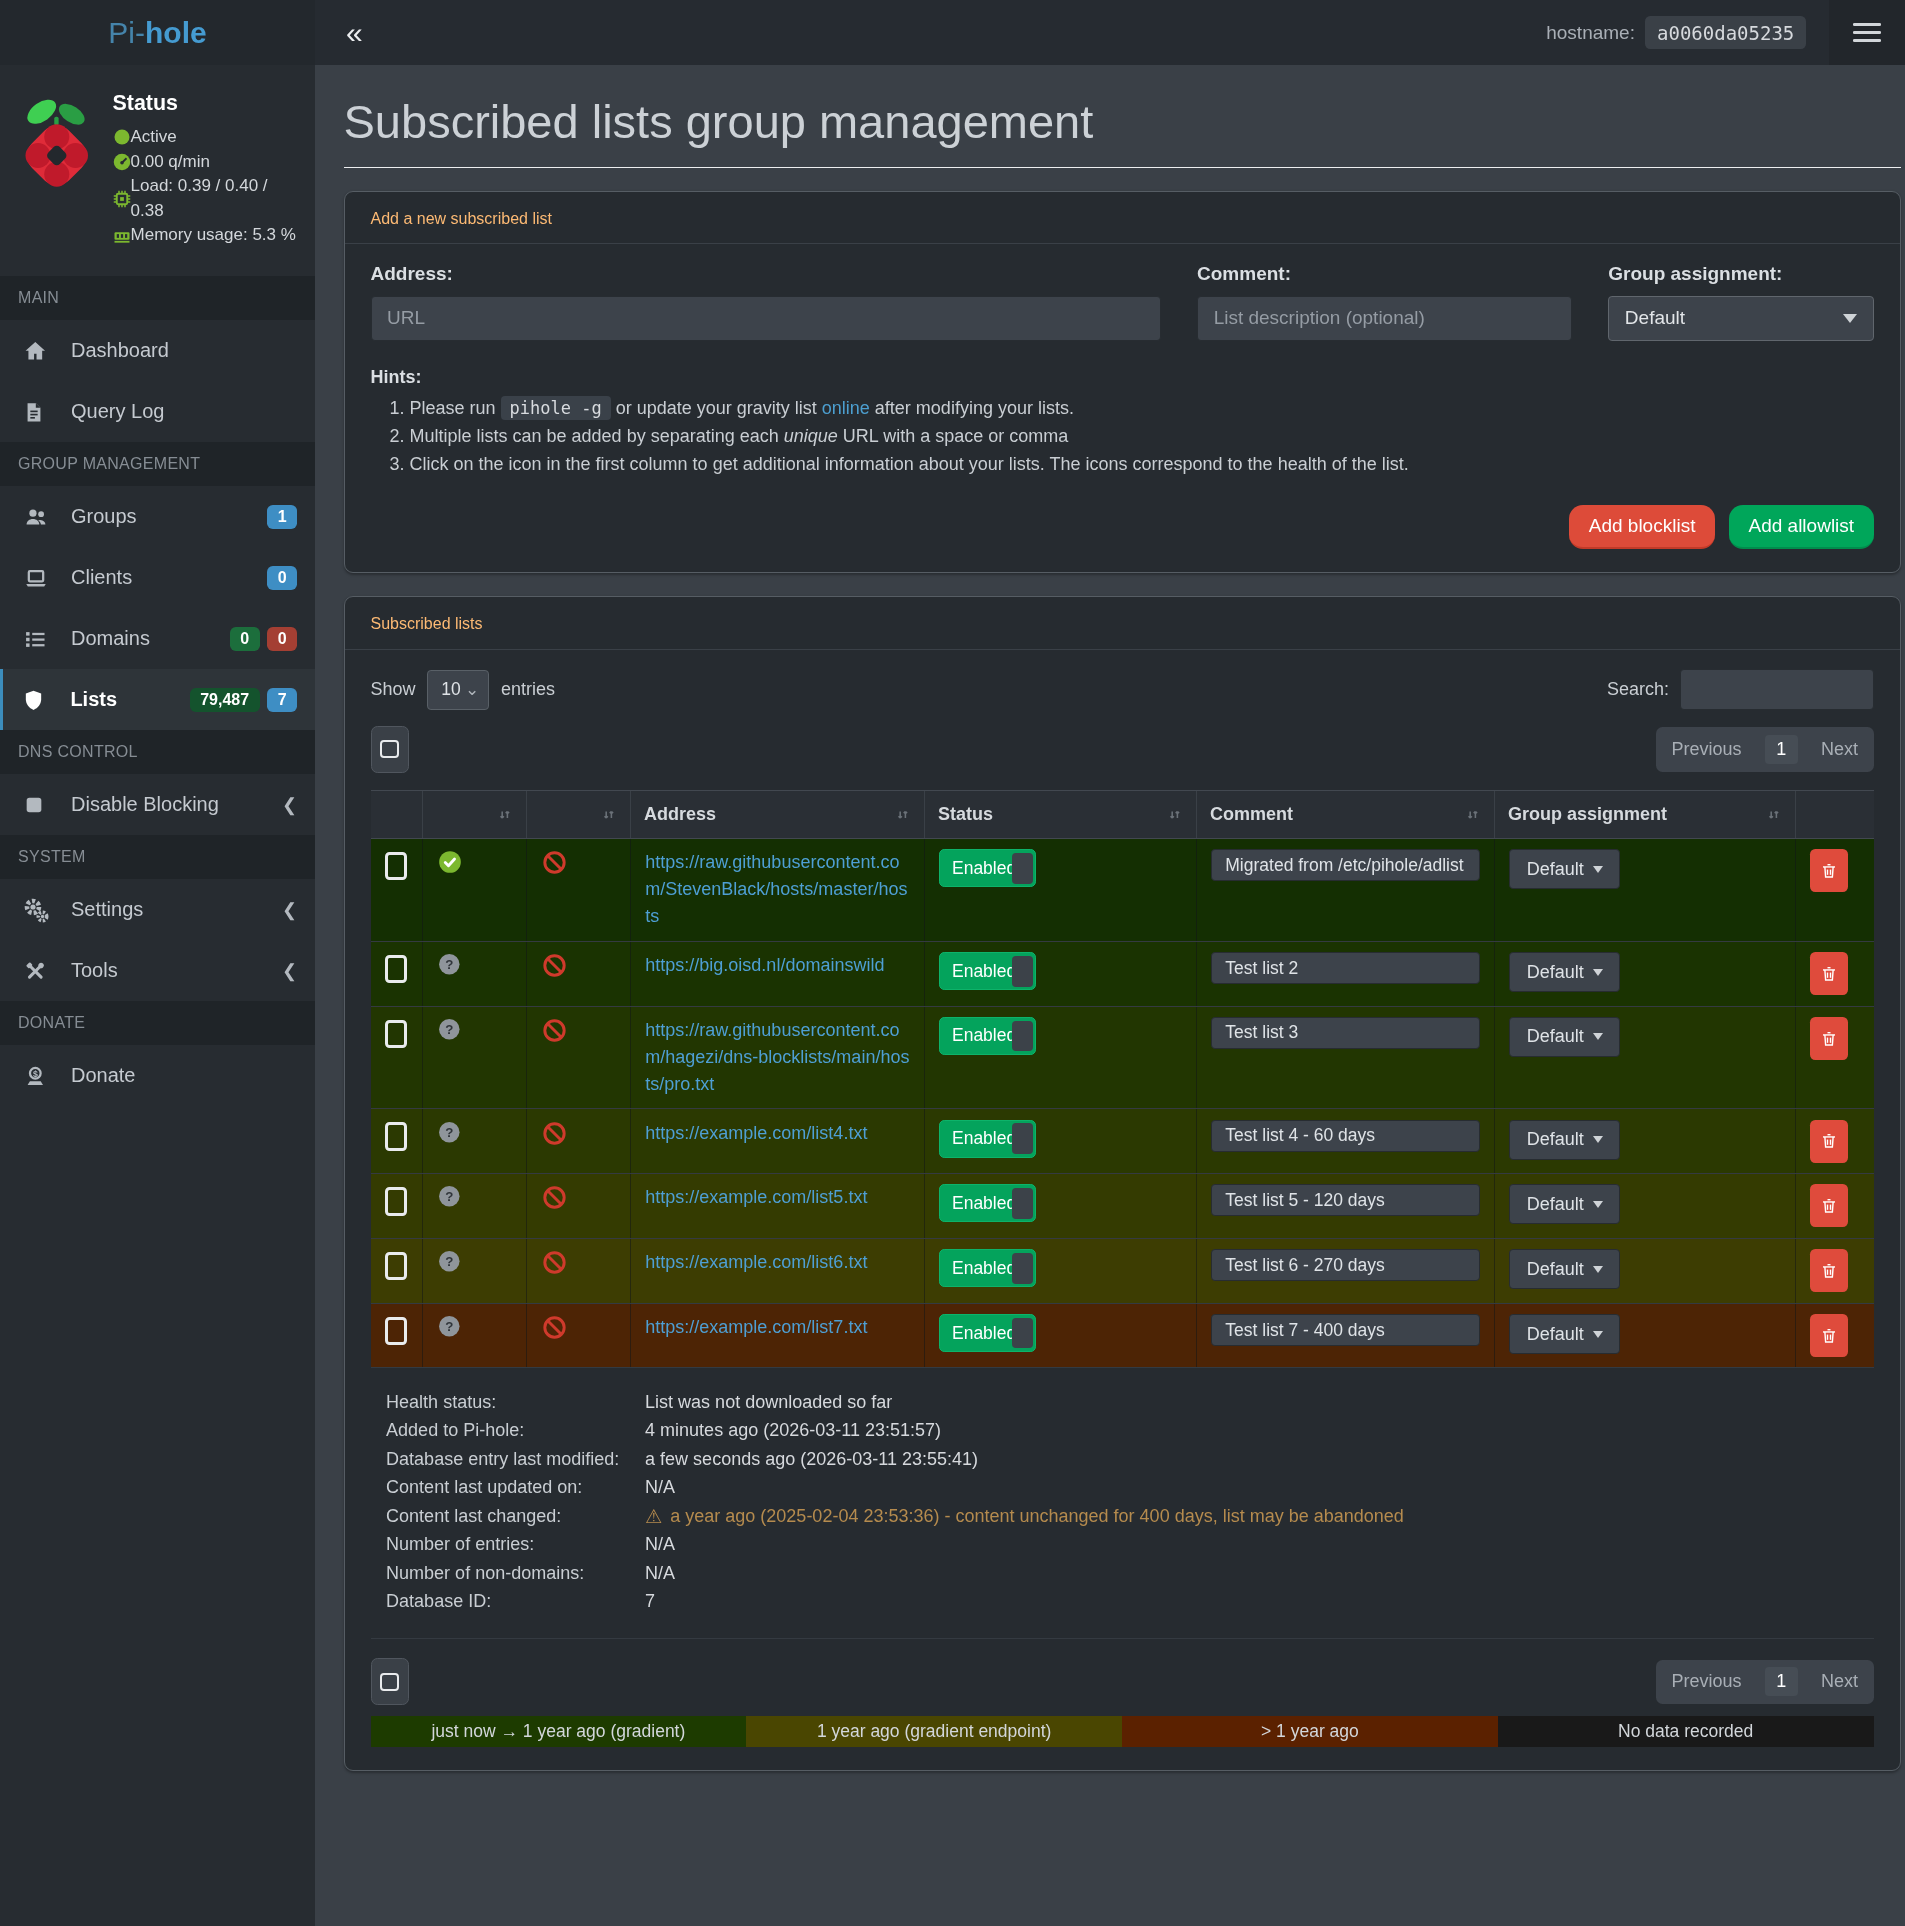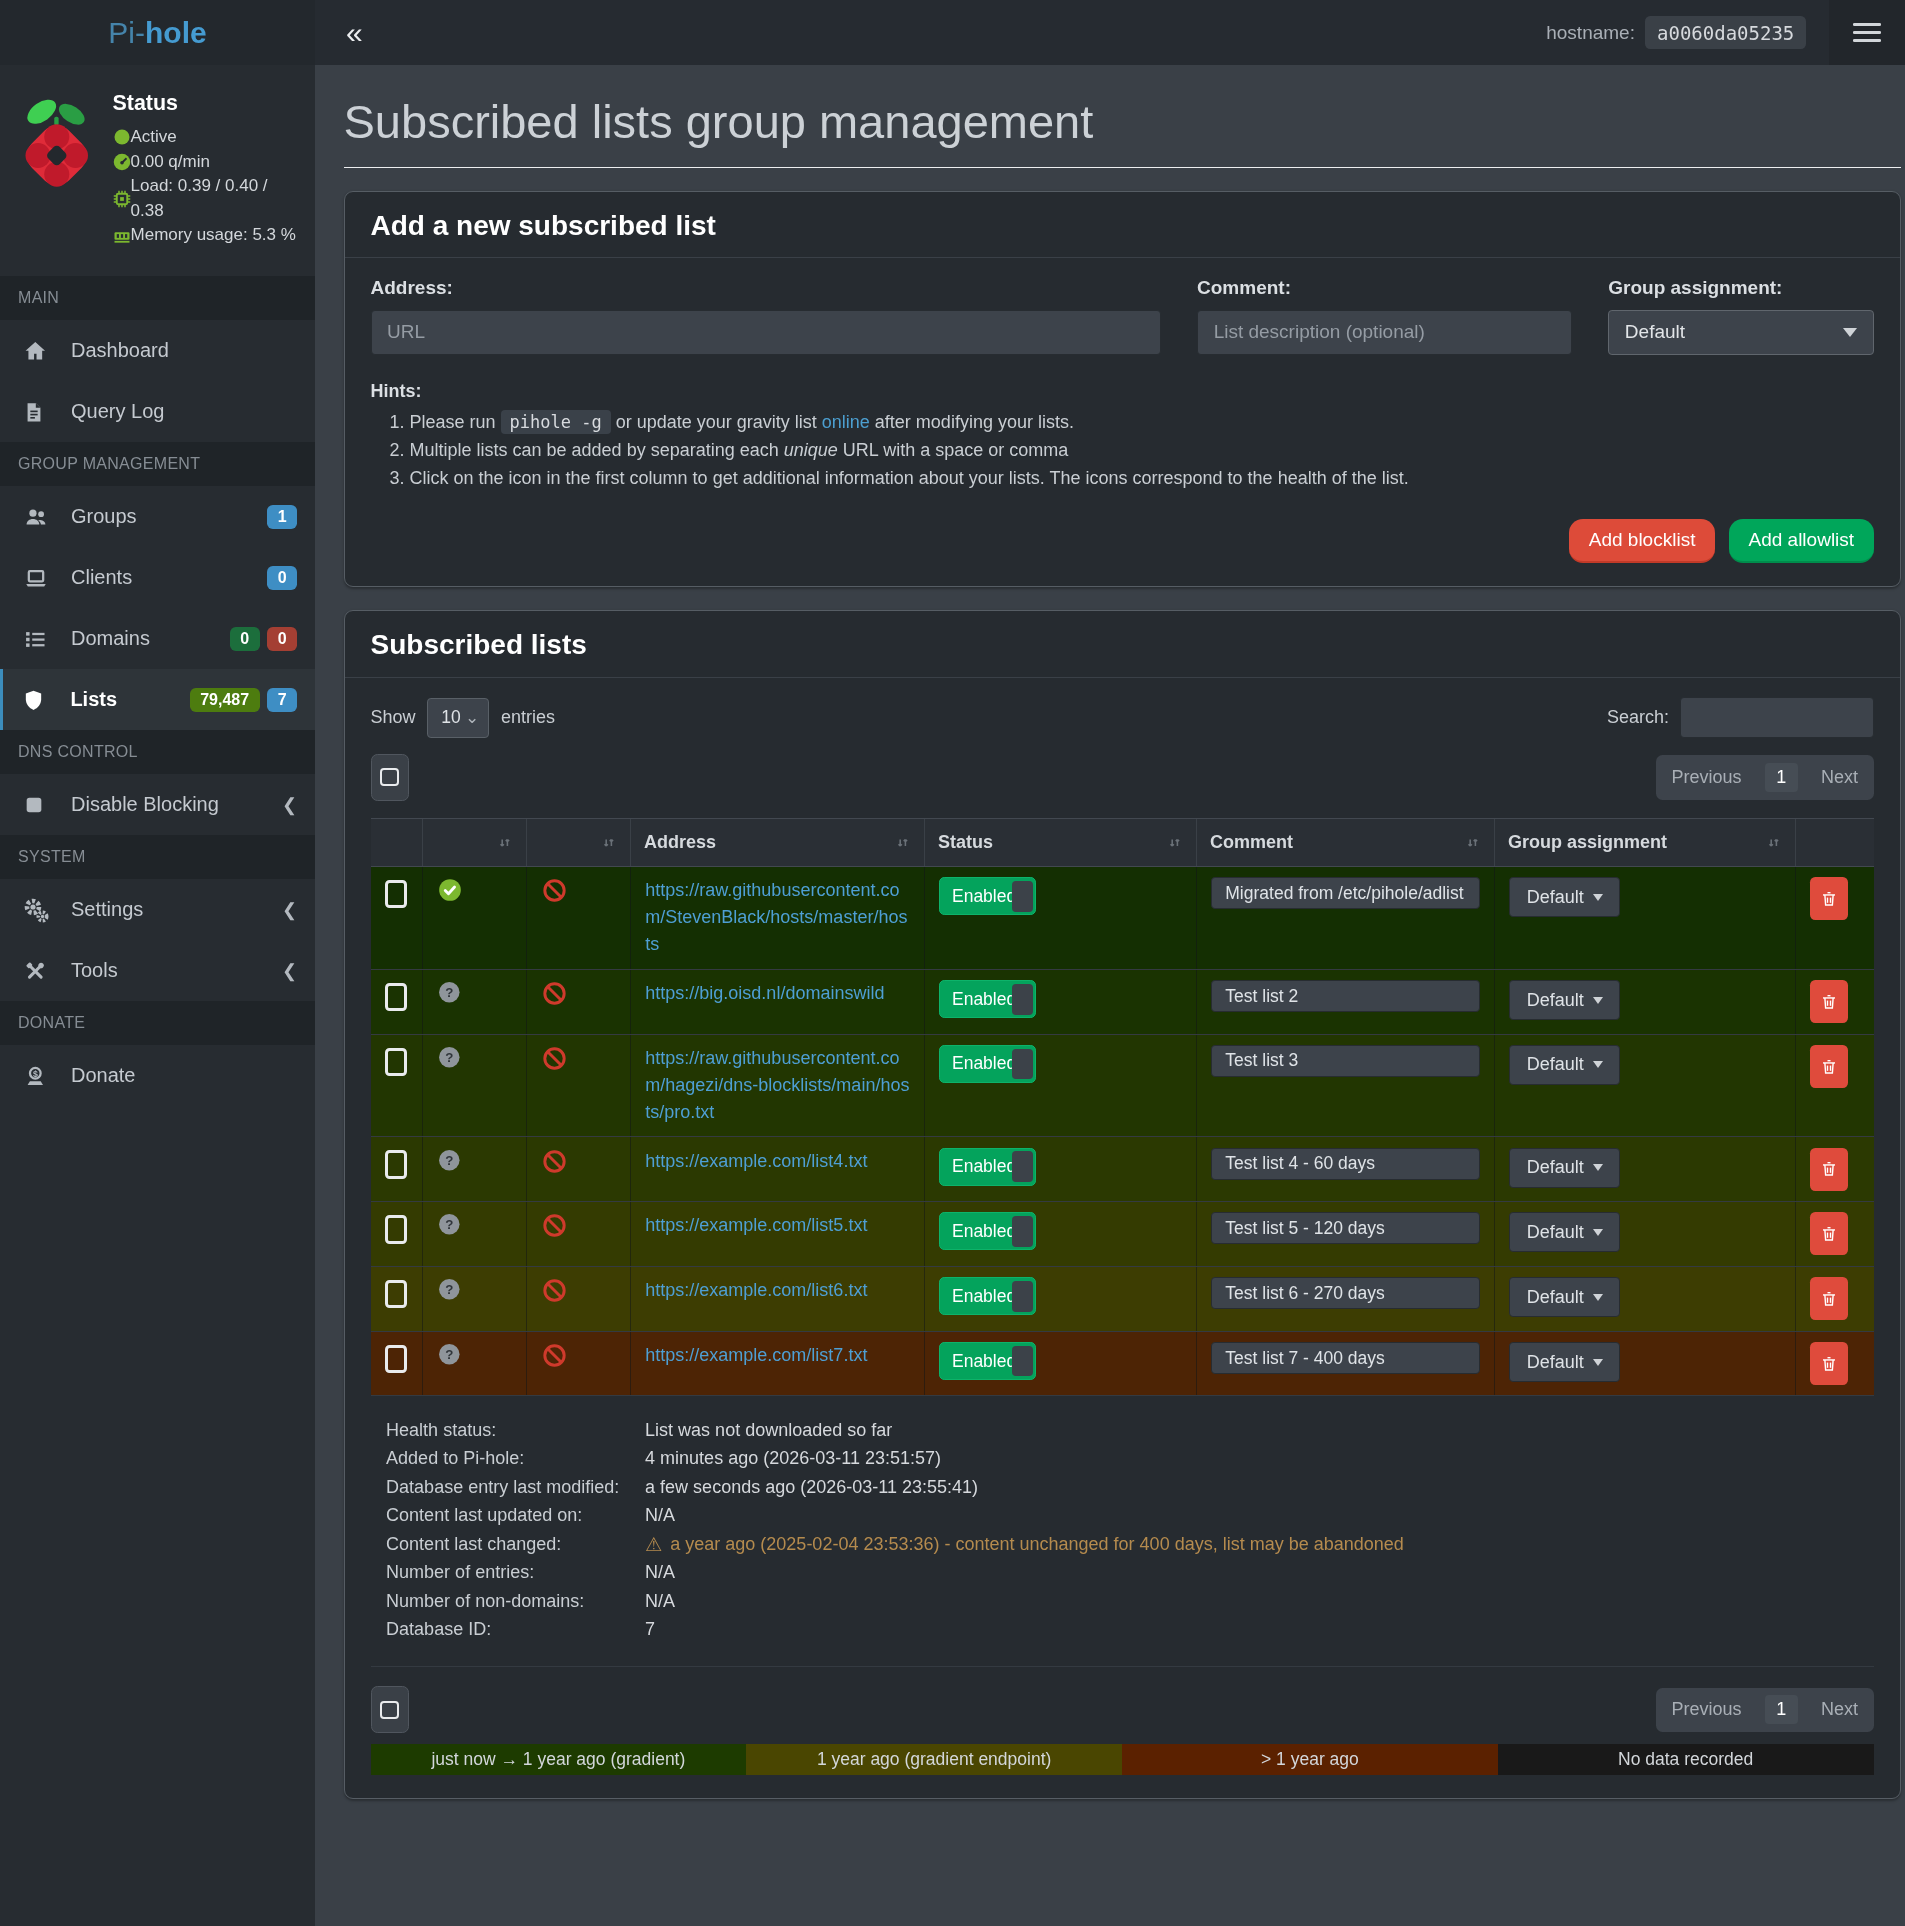--- a/index.html
+++ b/index.html
@@ -42,21 +42,21 @@
   .sb-badges { margin-left:auto; display:flex; gap:7.8px; }
   .sb-badge { padding:3.2px 10.4px; border-radius:5.8px; font-size:16px; font-weight:bold; color:#fff; }
   .sb-chevron { margin-left:auto; color:#b3b9bf; font-size:18px; }
   
   .main { flex:1; display:flex; padding:0; overflow:hidden; }
   .content { padding:0 23px 0 28.5px; }
   h1.page-title { font-size:47px; font-weight:400; color:#ccd1d6; margin:28.5px 0 17px; line-height:56px; }
   hr.title-rule { border:0; border-top:1.3px solid #eceef0; margin:0; }
   .card { background:#262b30; border:1.3px solid #565d64; border-radius:9px; margin-top:23px;
           box-shadow:0 1.3px 2.6px rgba(0,0,0,.3); }
-  .card-header { padding:18px 26px 15.6px; font-size:28px; color:#ffffff; border-bottom:1.3px solid #3a4047;font-weight:bold; }
+  .card-header { padding:18px 26px 15.6px; font-size:16px; color:#fdba74; border-bottom:1.3px solid #3a4047; }
   .card-body { padding:19.4px 26px 23px; }
   
   .form-row { display:flex; gap:36px; }
   .fg-address { flex:1222 1 0; } .fg-comment { flex:580 1 0; } .fg-group { flex:410 1 0; }
   .form-label { font-size:19px; font-weight:bold; color:#dbdfe3; margin-bottom:10.4px; display:block; }
   .text-input { width:100%; height:45px; background:#3d434b; border:0.6px solid #272c31; border-radius:3.9px;
           color:#e2e5e8; font-size:19px; padding:0 15.6px; font-family:"Liberation Sans", sans-serif; }
   .text-input::placeholder { color:#959ca4; }
   .select-box { width:100%; height:45px; background:#3d434b; border:1.3px solid #60666d; border-radius:3.9px;
           display:flex; align-items:center; padding:0 15.6px; color:#e2e5e8; font-size:19px; cursor:pointer; }
@@ -289,21 +289,21 @@
     </div>
     <div class="sb-item active">
       <span class="sb-icon">
           <svg width="23" height="24.6" viewBox="0 0 24 24" fill="currentColor">
             <path d="M12 2 4 5v6c0 5 3.4 9.3 8 11 4.6-1.7 8-6 8-11V5z"></path>
             <path d="M12 4.2 6 6.4v4.6c0 3.9 2.5 7.3 6 8.8z" fill="#fff"></path>
           </svg>
         </span>
       <span class="sb-text">Lists</span>
       <span class="sb-badges">
-        <span class="sb-badge" style="background-color: #4d7c0f;">79,487</span>
+        <span class="sb-badge" style="background-color: #14532d;">79,487</span>
         <span class="sb-badge" style="background-color: rgb(62, 142, 196);">7</span>
       </span>
     </div>
 
     <div class="sb-section-label">DNS CONTROL</div>
     <div class="sb-item">
       <span class="sb-icon">
           <svg width="22" height="22" viewBox="0 0 24 24" fill="currentColor">
             <rect x="4" y="4" width="16" height="16" rx="3"></rect>
           </svg>

